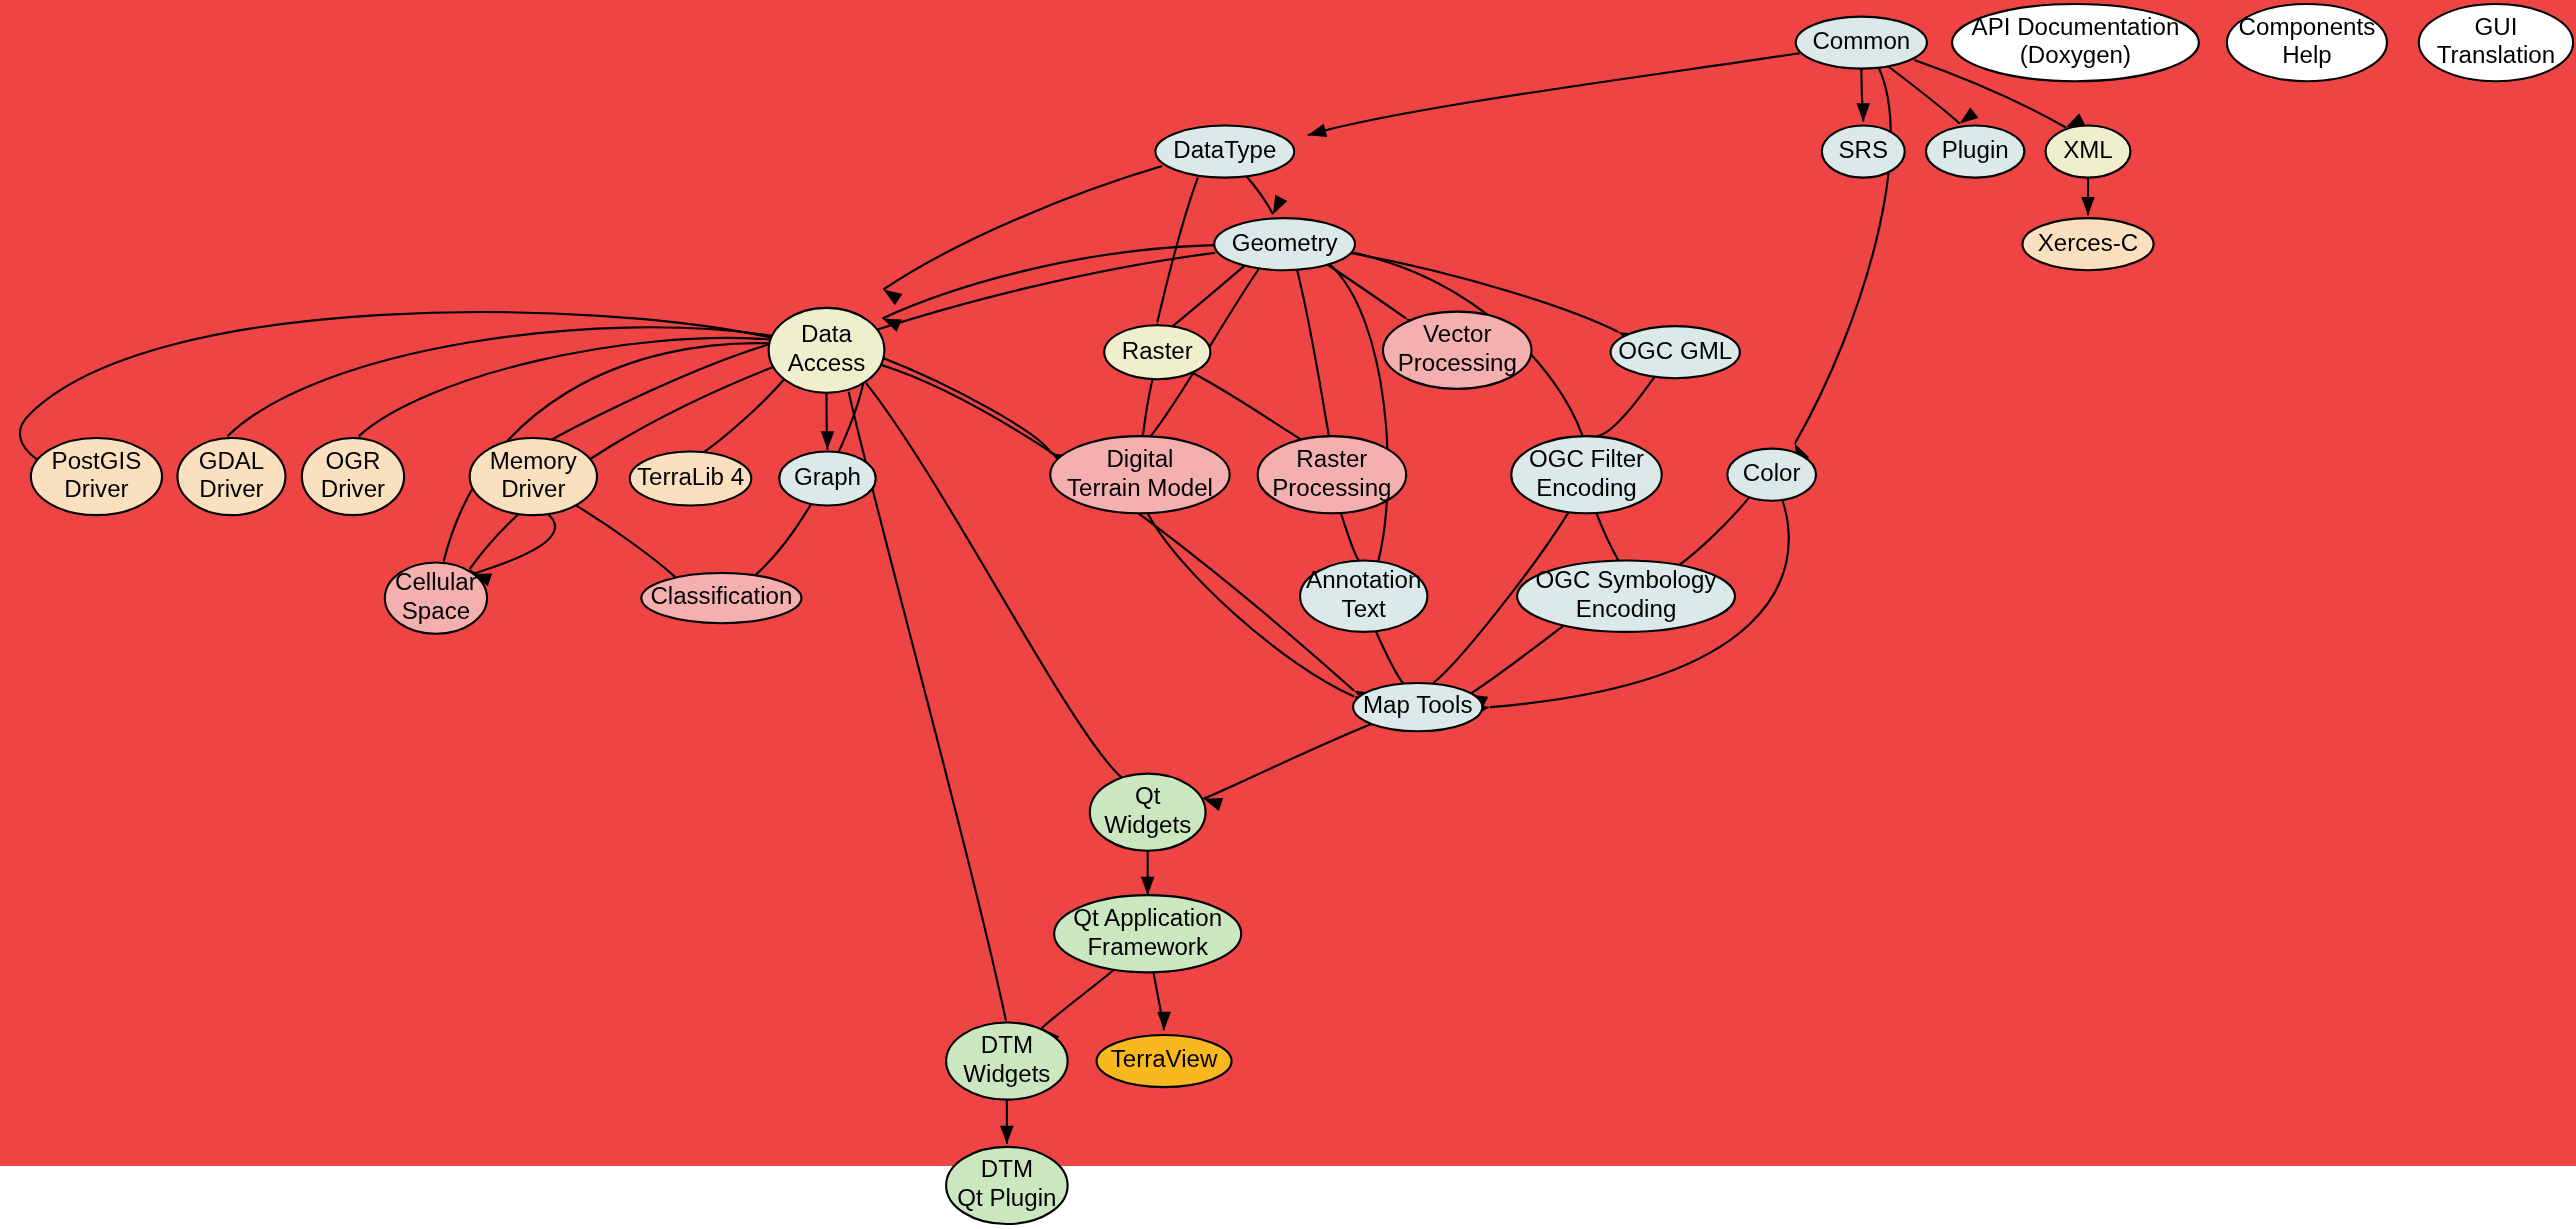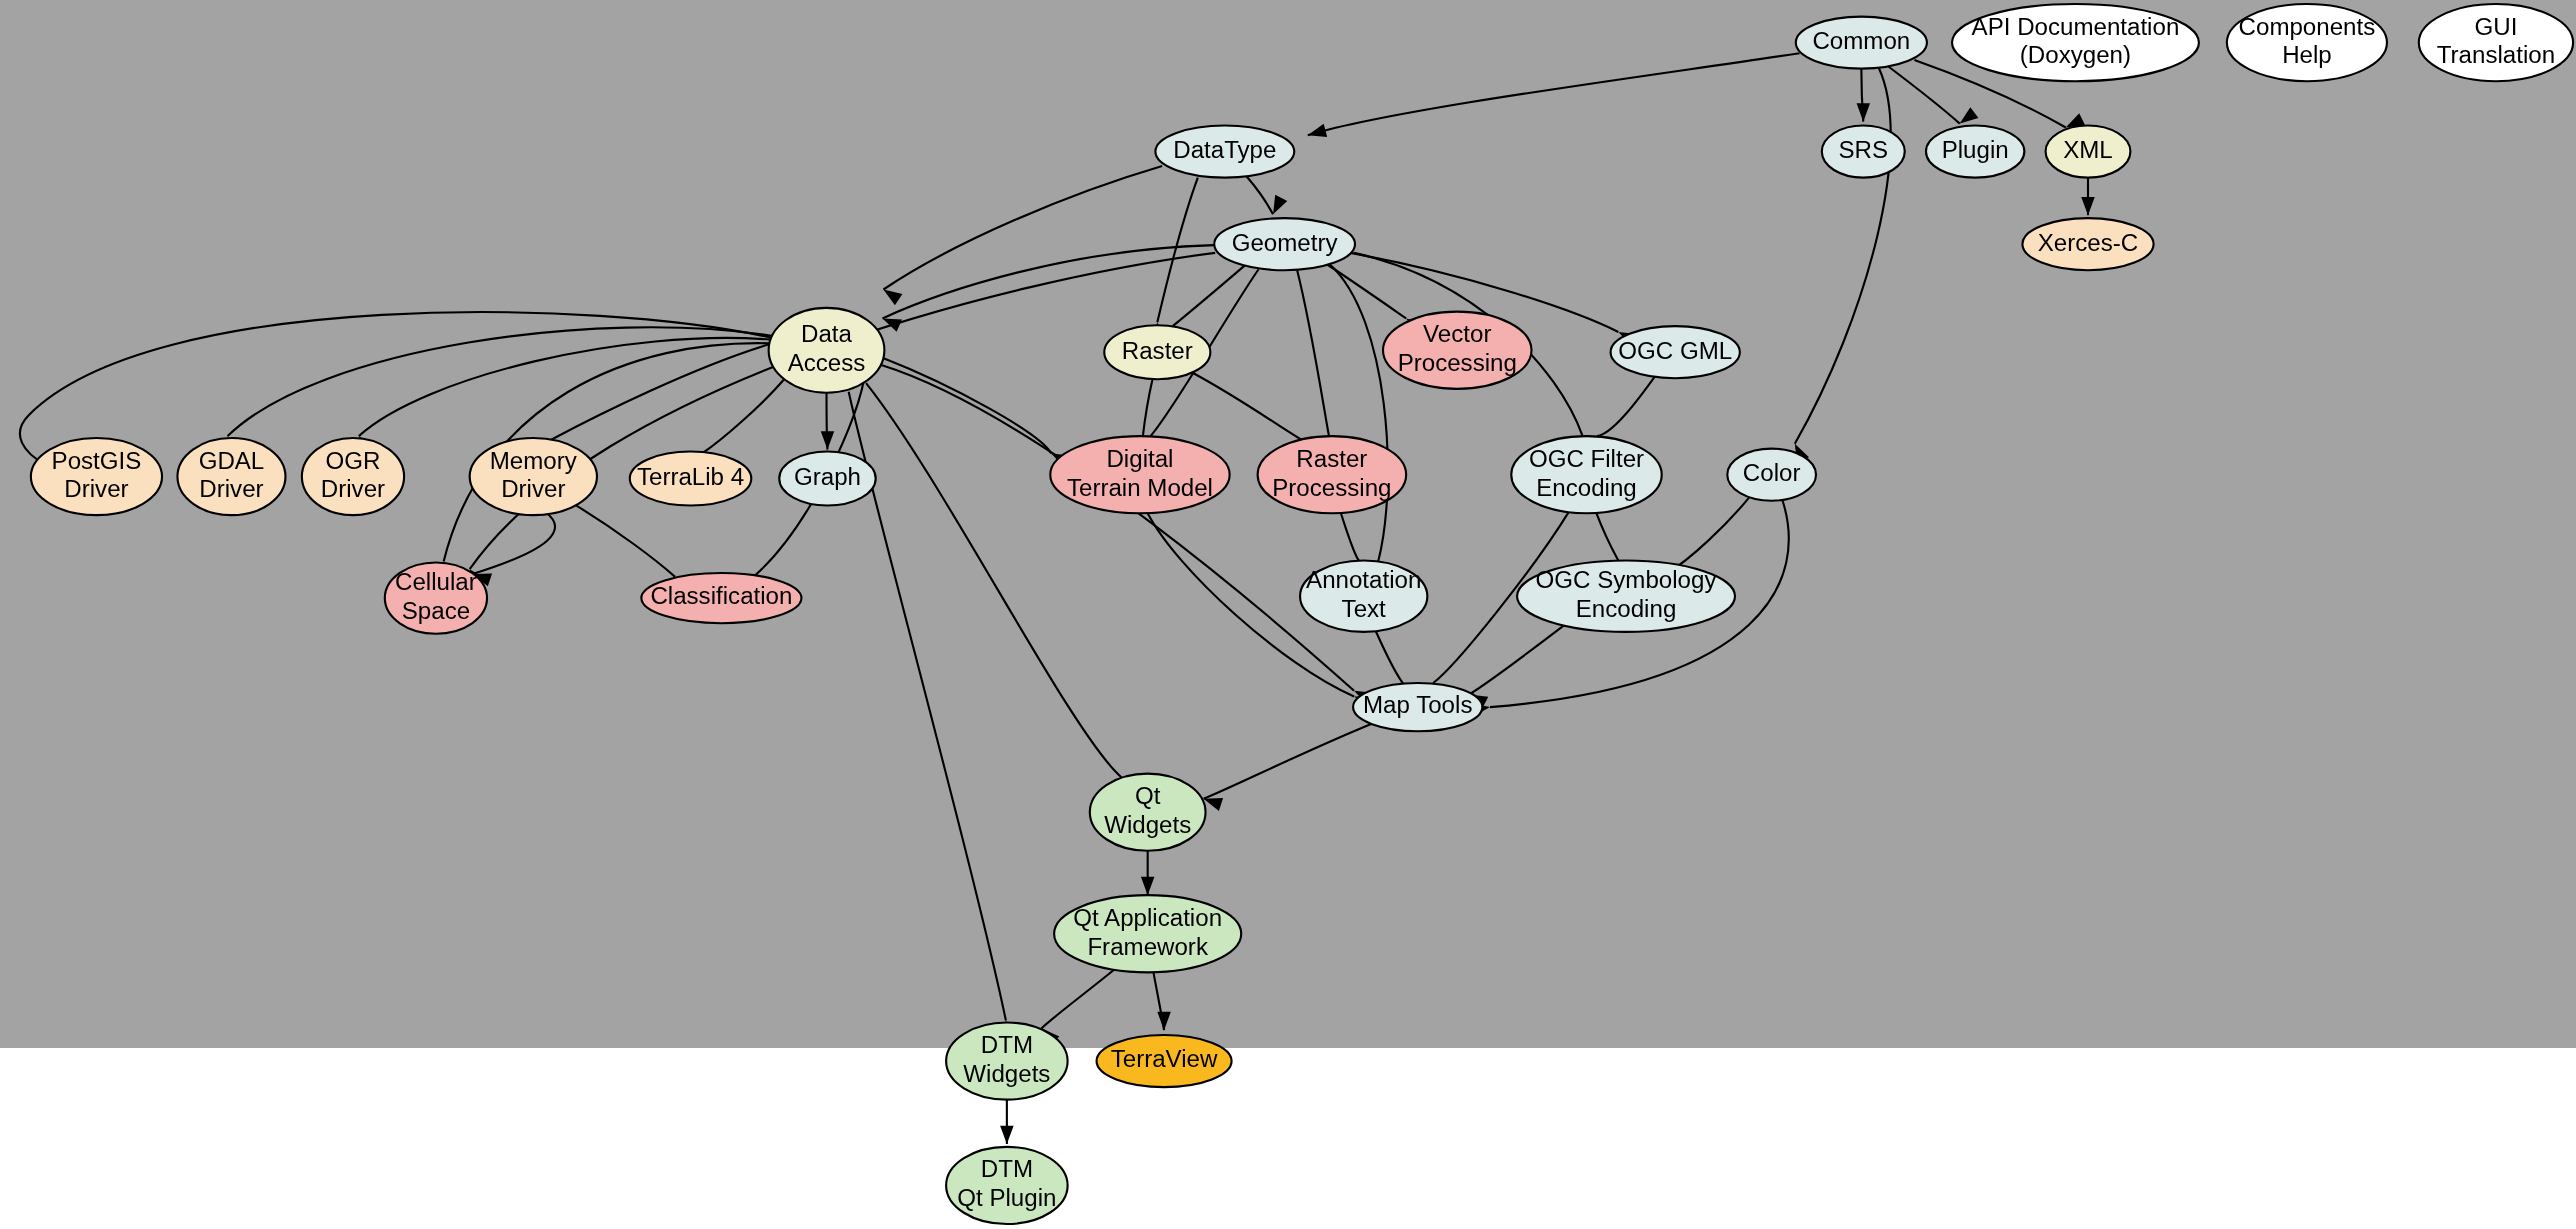--- a/index.html
+++ b/index.html
@@ -9,22 +9,22 @@
   }
   body {
     width: 2576px;
     height: 1230px;
     font-family: "Liberation Sans", sans-serif;
     overflow: hidden;
   }
   #graph-root {
     position: relative;
     width: 2576px;
-    height: 1048px;
-    background: #a3a3a3;
+    height: 1166px;
+    background: #ef4444;
   }
   svg#graph-svg {
     display: block;
     width: 2576px;
     height: 1230px;
   }
   .node-ellipse {
     stroke: #000000;
     stroke-width: 2.2px;
   }

